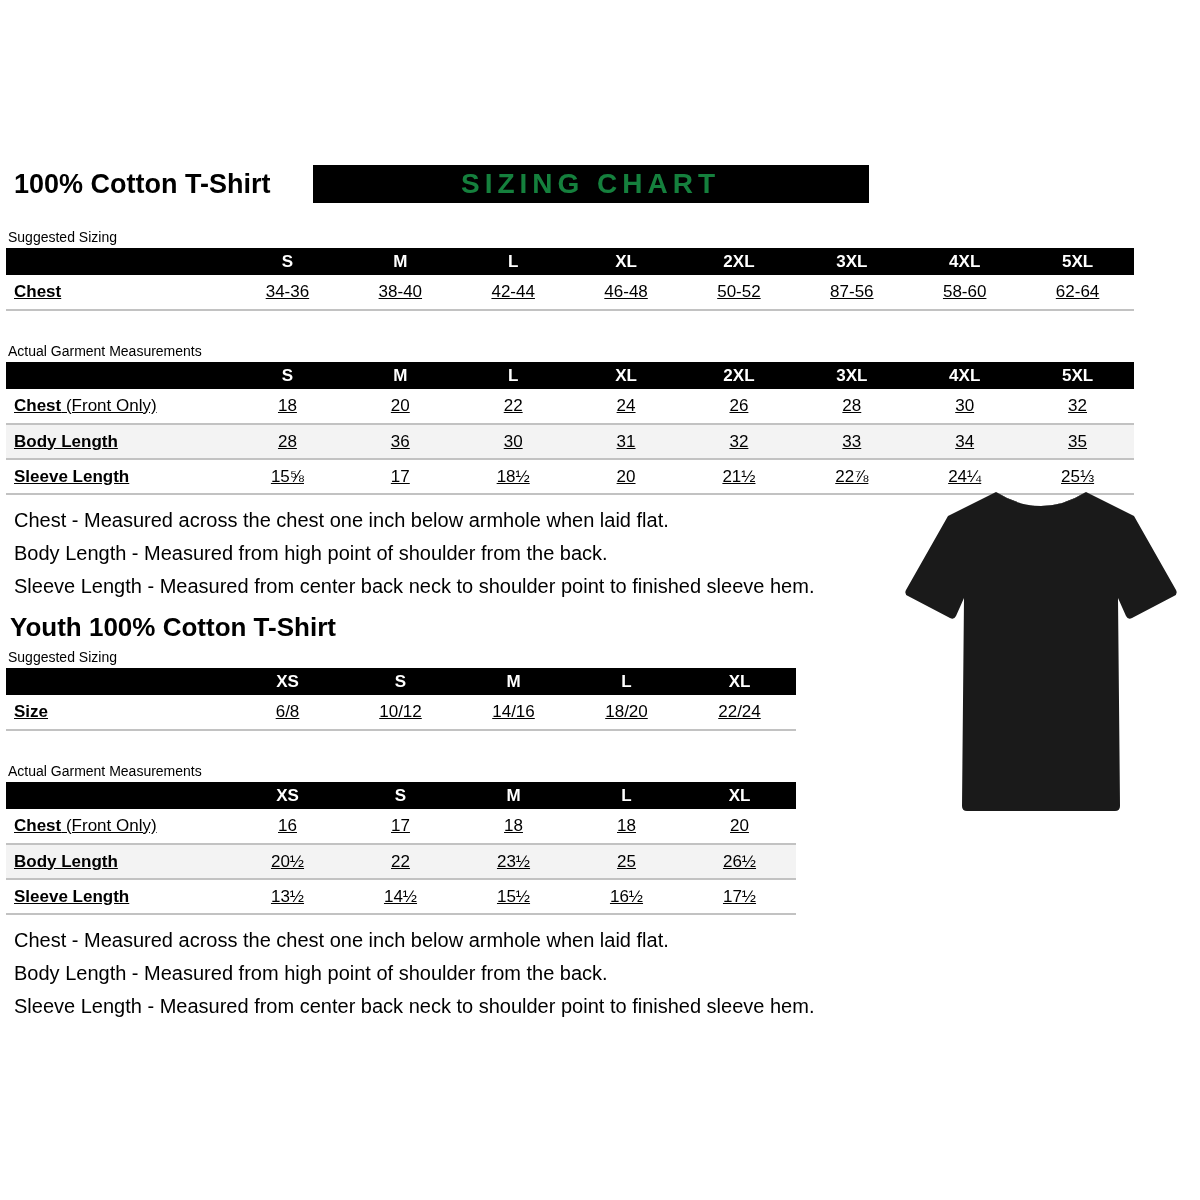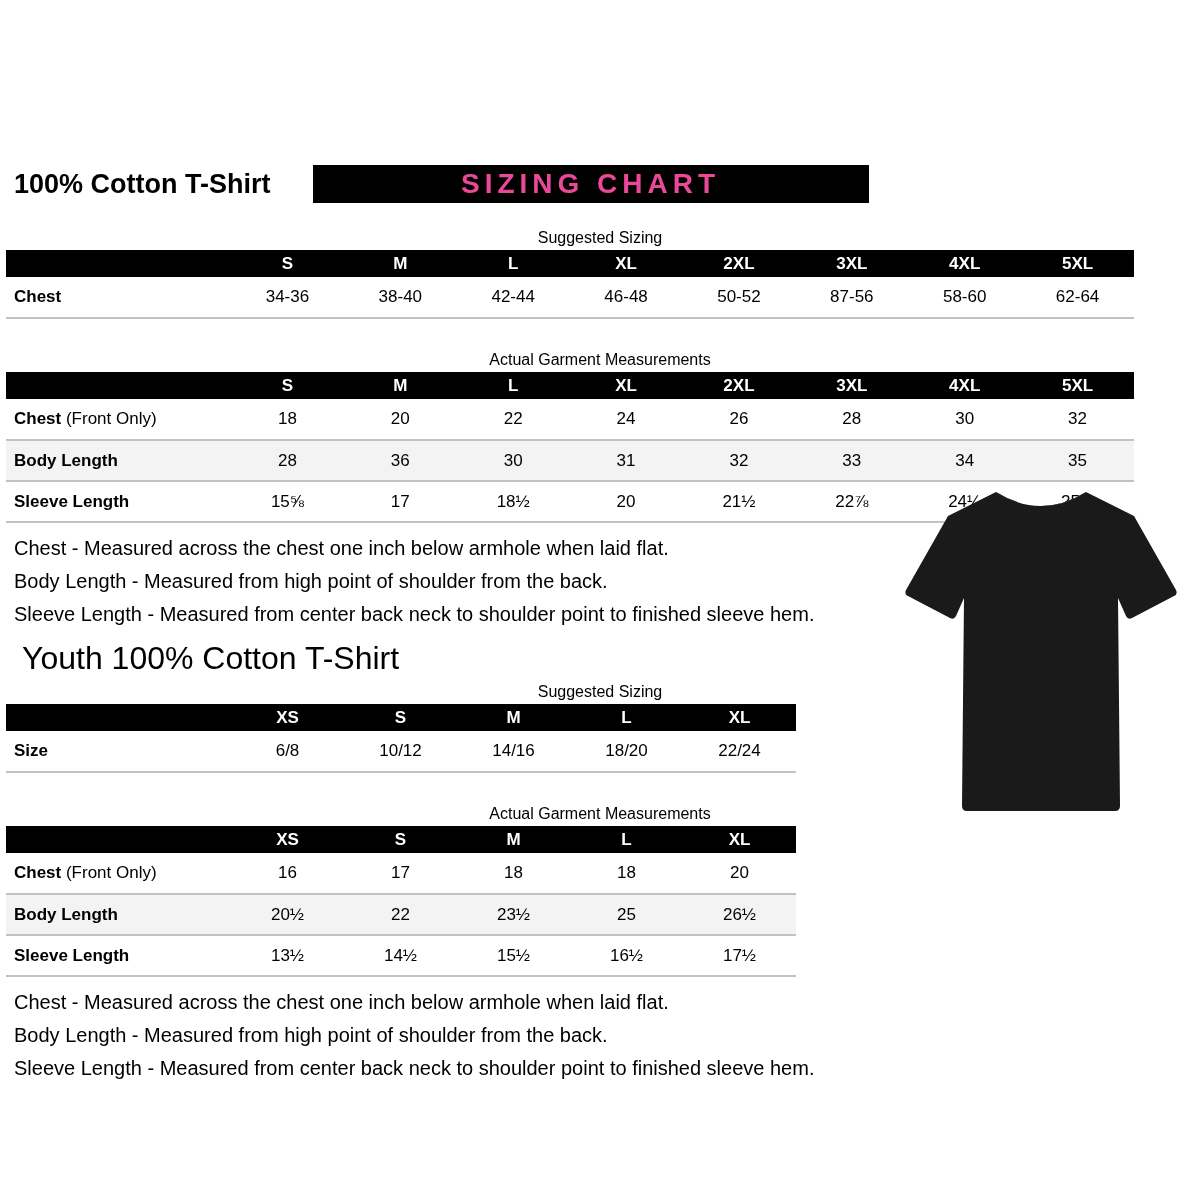--- a/index.html
+++ b/index.html
@@ -8,49 +8,49 @@
     width:1200px; height:1200px;
     font-family:"Liberation Sans", sans-serif;
     color:#000;
     overflow:hidden;
   }
   .page { position:relative; width:1200px; height:1200px; padding:164px 0 0 6px; }
 
   .header-row { display:flex; align-items:center; height:40px; margin-bottom:25px; }
   .page-title { font-size:27px; font-weight:bold; padding-left:8px; white-space:nowrap; }
   .banner {
-    margin-left:42px; background:#000; color:#ec4899;
+    margin-left:42px; background:#000; color:#15803d;
     width:556px; height:38px; line-height:38px;
     text-align:center; font-size:28px; font-weight:bold; letter-spacing:5px;
     white-space:nowrap;
   }
 
-  .section-label { font-size:16px; margin:6px 8px 3px 2px;text-align:center; }
+  .section-label { font-size:14px; margin:6px 8px 3px 2px; }
 
   table { border-collapse:collapse; table-layout:fixed; }
   table.adult { width:1128px; }
   table.youth { width:790px; }
   th {
     background:#000; color:#fff;
     font-size:17px; font-weight:bold;
     height:27px; text-align:center; vertical-align:middle;
   }
   td {
     font-size:17px; text-align:center; vertical-align:middle;
-    height:41px; border-bottom:2px solid #c2c2c2;
+    height:35px; border-bottom:2px solid #c2c2c2;text-decoration:underline;
   }
   tbody tr:nth-child(even) td { background:#f3f3f3; }
   td.row-label { text-align:left; padding-left:8px; font-weight:bold; }
   td.row-label .suffix { font-weight:normal; }
   col.label { width:225px; }
 
   .notes { margin:14px 0 6px 8px; }
   .note { font-size:20px; margin-bottom:10px; }
 
-  .youth-title { font-size:32px; font-weight:normal; margin:14px 0 2px 16px; }
+  .youth-title { font-size:26px; font-weight:bold; margin:14px 0 2px 4px; }
 
   .gap-lg { height:26px; }
 
   .tshirt {
     position:absolute; left:896px; top:478px;
     width:290px; height:352px;
   }
 </style>
 </head>
 <body>

